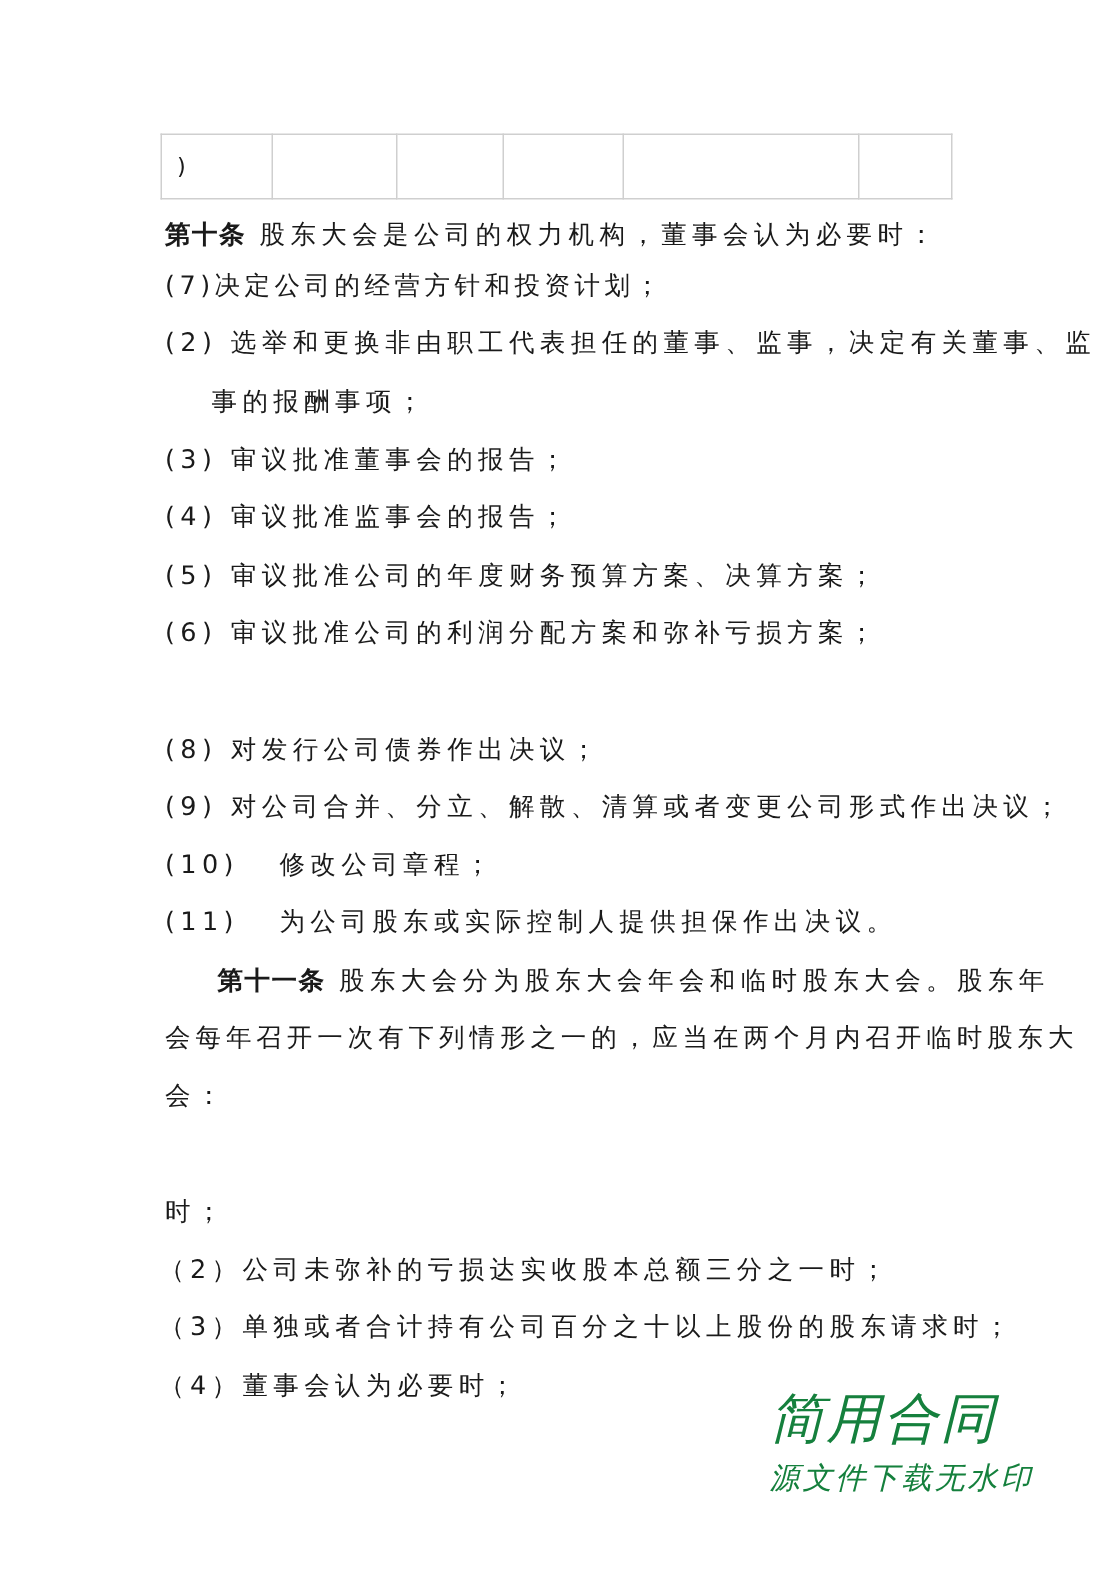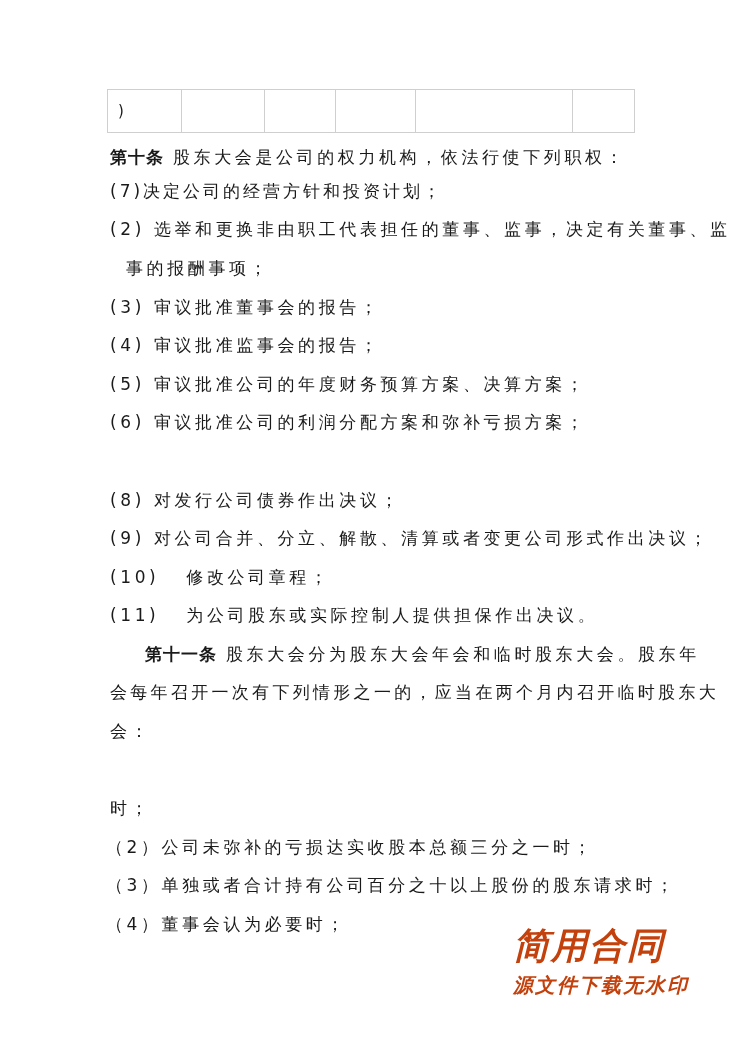--- a/index.html
+++ b/index.html
@@ -4,23 +4,23 @@
 <style>
   html, body { margin: 0; padding: 0; background: #ffffff; }
   body { width: 742px; height: 1049px; position: relative; overflow: hidden;
          font-family: "DejaVu Sans", "Liberation Sans", sans-serif; color: #1a1a1a; }
   .page { position: absolute; left: 0; top: 0; width: 742px; height: 1049px; }
   table.tbl { position: absolute; left: 107px; top: 89px; width: 527px; height: 44px;
               border-collapse: collapse; table-layout: fixed; }
   table.tbl td { border: 1px solid #cfcfcf; padding: 0 0 0 10px; font-size: 15px; vertical-align: middle; }
   .line { position: absolute; left: 110px; font-size: 17px; letter-spacing: 3.6px; white-space: nowrap; line-height: 22px; }
   .bold { font-weight: bold; letter-spacing: 1px; }
-  .ind { left: 126px; text-align: center; }
+  .ind { left: 141px; text-align: center; }
   .p11 { left: 145px; }
-  .wm { position: absolute; color: #c2410c; font-weight: bold; font-style: italic; white-space: nowrap; }
+  .wm { position: absolute; color: #15803d; font-weight: normal; font-style: italic; white-space: nowrap; }
   .wm1 { left: 513px; top: 922px; font-size: 36px; letter-spacing: 2px; }
   .wm2 { left: 513px; top: 972px; font-size: 20px; letter-spacing: 2px; text-align: right; }
 </style>
 </head>
 <body>
 
 <div class="page">
 
   <table class="tbl">
     <colgroup>
@@ -38,21 +38,21 @@
       <td></td>
       <td></td>
       <td></td>
       <td></td>
     </tr>
   </tbody>
     </table>
 
   <div class="line" style="top:146px">
     <span class="bold">第十条</span>
-    <span>股东大会是公司的权力机构，依法行使下列职权：</span>
+    <span>股东大会是公司的权力机构，董事会认为必要时：</span>
   </div>
   <div class="line" style="top:180px; letter-spacing:3px">(7)决定公司的经营方针和投资计划；</div>
   <div class="line" style="top:218px">(2) 选举和更换非由职工代表担任的董事、监事，决定有关董事、监</div>
   <div class="line ind" style="top:257px">事的报酬事项；</div>
   <div class="line" style="top:296px">(3) 审议批准董事会的报告；</div>
   <div class="line" style="top:334px">(4) 审议批准监事会的报告；</div>
   <div class="line" style="top:373px">(5) 审议批准公司的年度财务预算方案、决算方案；</div>
   <div class="line" style="top:411px">(6) 审议批准公司的利润分配方案和弥补亏损方案；</div>
   <div class="line" style="top:489px">(8) 对发行公司债券作出决议；</div>
   <div class="line" style="top:527px">(9) 对公司合并、分立、解散、清算或者变更公司形式作出决议；</div>

